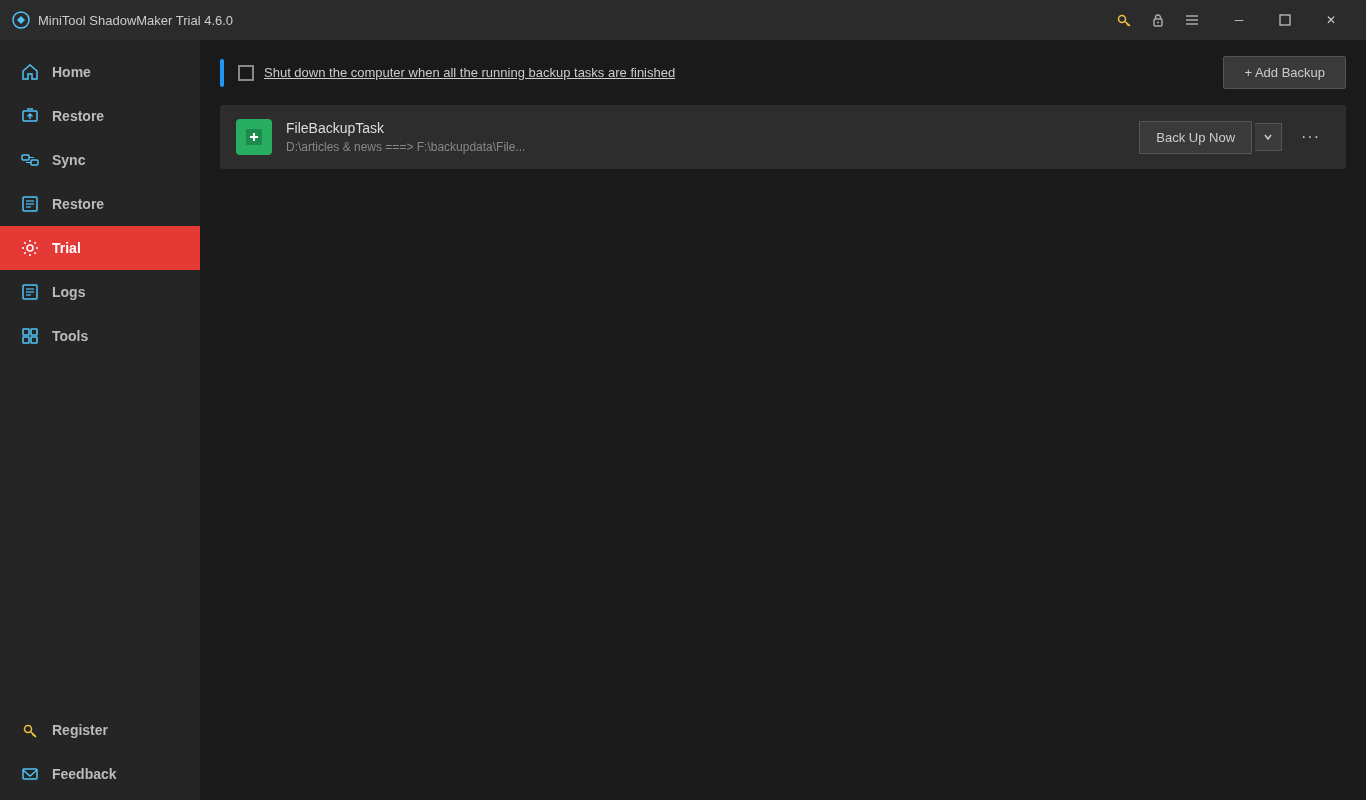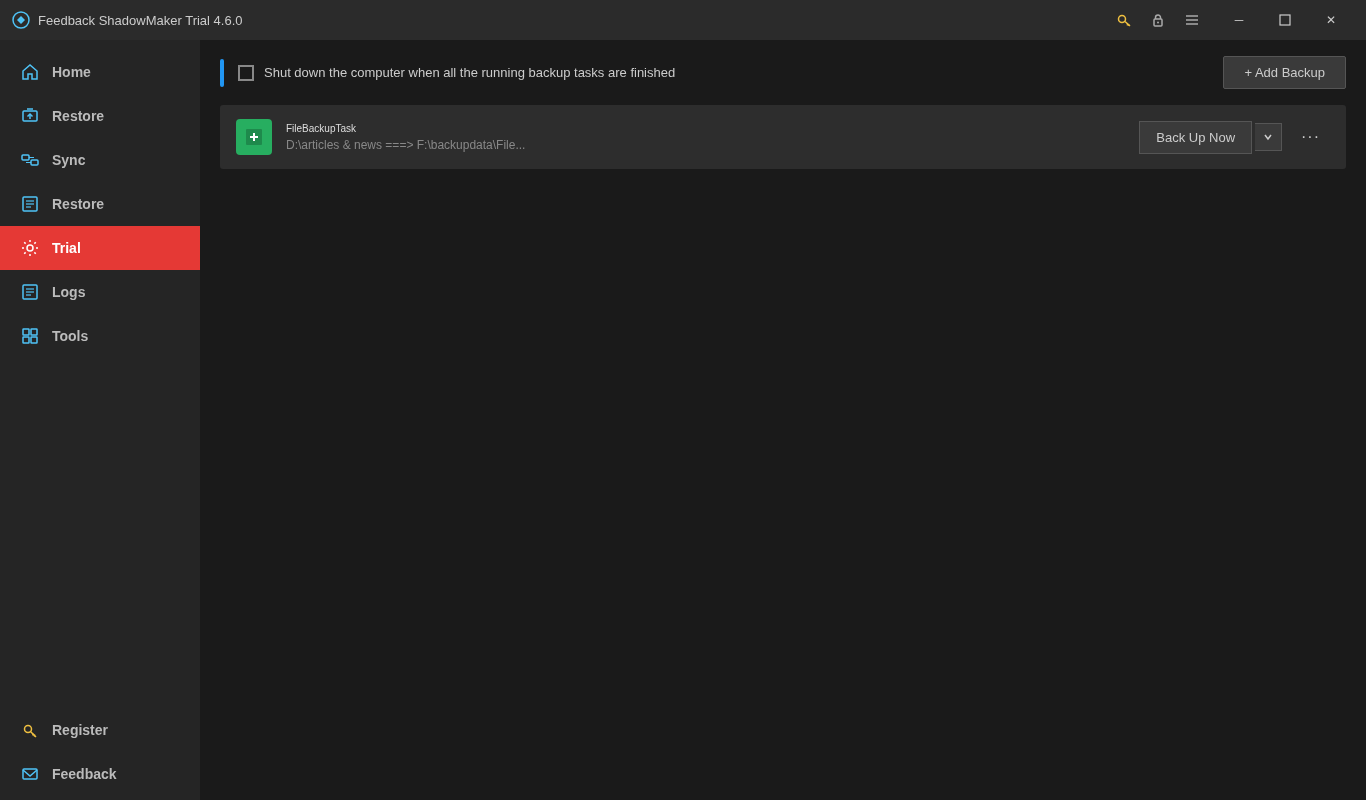--- a/index.html
+++ b/index.html
@@ -130,20 +130,21 @@
       padding: 16px 20px;
       display: flex;
       align-items: center;
       justify-content: space-between;
       flex-shrink: 0;
     }
     .shutdown-option {
       display: flex;
       align-items: center;
       gap: 10px;
+      text-decoration: underline;
     }
     .shutdown-indicator {
       width: 4px;
       height: 28px;
       background: #2196f3;
       border-radius: 2px;
       margin-right: 4px;
     }
     .shutdown-checkbox {
       width: 16px;
@@ -192,21 +193,21 @@
       display: flex;
       align-items: center;
       justify-content: center;
       margin-right: 14px;
       flex-shrink: 0;
     }
     .task-info {
       flex: 1;
     }
     .task-name {
-      font-size: 10px;
+      font-size: 14px;
       color: #ddd;
       margin-bottom: 4px;
     }
     .task-path {
       font-size: 12px;
       color: #888;
     }
     .task-actions {
       display: flex;
       align-items: center;
@@ -249,21 +250,21 @@
 </head>
 <body>
 
 <div id="title-bar">
   <div class="app-logo">
     <svg width="18" height="18" viewBox="0 0 18 18">
       <circle cx="9" cy="9" r="8" fill="none" stroke="#4fc3f7" stroke-width="1.5"></circle>
       <path d="M5 9 L9 5 L13 9 L9 13 Z" fill="#4fc3f7"></path>
     </svg>
   </div>
-  <span class="app-title">Feedback ShadowMaker Trial 4.6.0</span>
+  <span class="app-title">MiniTool ShadowMaker Trial 4.6.0</span>
   <div class="title-controls">
     <div class="title-icon-btn" title="Register">
       <svg width="16" height="16" viewBox="0 0 16 16" fill="#f0c040">
         <circle cx="6" cy="7" r="3.5" fill="none" stroke="#f0c040" stroke-width="1.5"></circle>
         <line x1="9" y1="9.5" x2="14" y2="14" stroke="#f0c040" stroke-width="1.5"></line>
         <line x1="11.5" y1="11.5" x2="11.5" y2="13.5" stroke="#f0c040" stroke-width="1.5"></line>
         <line x1="13" y1="12.5" x2="13" y2="14" stroke="#f0c040" stroke-width="1.5"></line>
       </svg>
     </div>
     <div class="title-icon-btn" title="Lock">

